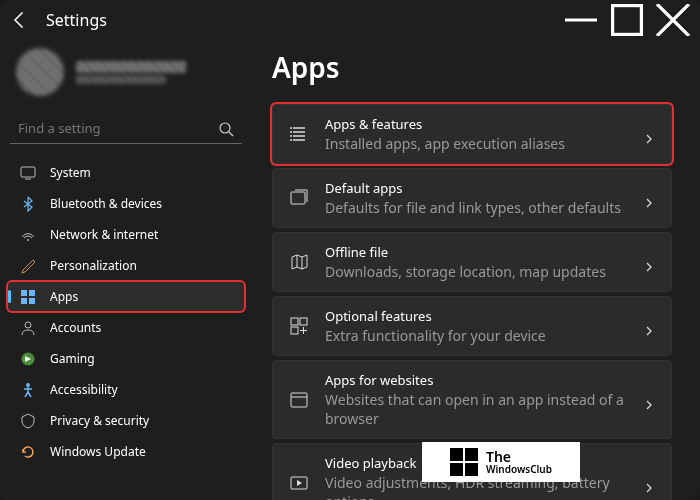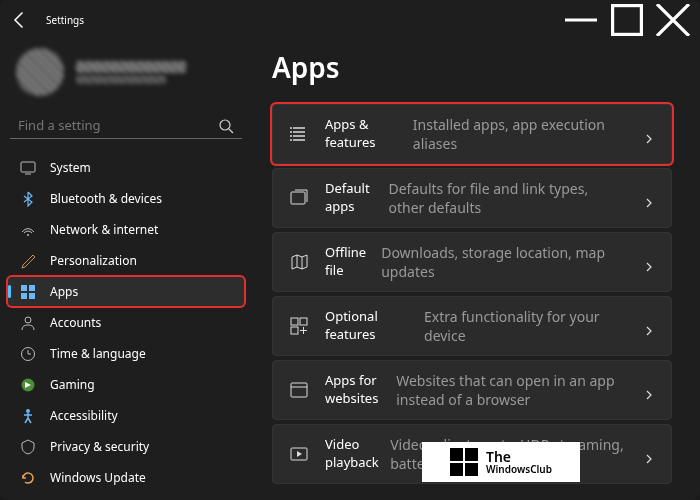--- a/index.html
+++ b/index.html
@@ -3,21 +3,21 @@
   <meta charset="utf-8">
   <style>
     * { margin: 0; padding: 0; box-sizing: border-box; font-family: 'Segoe UI', system-ui, sans-serif; }
     body { width: 700px; height: 500px; overflow: hidden; background: #1a1a1a; color: #fff; }
     
     .window { width: 100%; height: 100%; background: #1e1e1e; border-radius: 8px; overflow: hidden; display: flex; flex-direction: column; }
     
     .titlebar { height: 40px; display: flex; align-items: center; justify-content: space-between; padding: 0 4px 0 10px; background: #1e1e1e; }
     .titlebar-left { display: flex; align-items: center; gap: 16px; }
     .back-btn { width: 20px; height: 20px; display: flex; align-items: center; justify-content: center; cursor: pointer; }
-    .title { font-size: 10px; font-weight: 400; }
+    .title { font-size: 16px; font-weight: 400; }
     .titlebar-right { display: flex; }
     .win-btn { width: 46px; height: 32px; display: flex; align-items: center; justify-content: center; cursor: pointer; }
     
     .body { flex: 1; display: flex; overflow: hidden; }
     
     .sidebar { width: 252px; padding: 0 8px 8px 8px; display: flex; flex-direction: column; gap: 2px; overflow-y: auto; }
     .user-section { display: flex; align-items: center; gap: 12px; padding: 8px 8px 14px 8px; }
     .avatar { width: 48px; height: 48px; border-radius: 50%; background: repeating-linear-gradient(45deg, #555 0 3px, #888 3px 6px); filter: blur(2px); }
     .user-info { display: flex; flex-direction: column; gap: 2px; flex: 1; }
     .user-name { width: 110px; height: 12px; background: repeating-linear-gradient(45deg, #555 0 3px, #888 3px 6px); filter: blur(2px); border-radius: 2px; }
@@ -33,21 +33,21 @@
     .nav-item.highlighted { box-shadow: 0 0 0 2px #e03030; }
     .nav-icon { width: 16px; height: 16px; flex-shrink: 0; display: flex; align-items: center; justify-content: center; }
     .nav-label { flex: 1; }
     
     .main { flex: 1; padding: 8px 28px 8px 20px; overflow-y: auto; }
     .main-title { font-size: 28px; font-weight: 600; margin-bottom: 18px; }
     .cards { display: flex; flex-direction: column; gap: 4px; }
     .card { display: flex; align-items: center; gap: 16px; padding: 10px 16px; background: #2b2b2b; border: 1px solid #333; border-radius: 4px; cursor: pointer; position: relative; }
     .card.highlighted { box-shadow: 0 0 0 2px #e03030; }
     .card-icon { width: 20px; height: 20px; flex-shrink: 0; display: flex; align-items: center; justify-content: center; }
-    .card-text { flex: 1; display: flex; flex-direction: row; gap: 1px; }
+    .card-text { flex: 1; display: flex; flex-direction: column; gap: 1px; }
     .card-title { font-size: 13px; font-weight: 400; }
     .card-sub { font-size: 14px; color: #999; }
     .chevron { width: 12px; height: 12px; }
     
     .watermark { position: absolute; bottom: 18px; right: 120px; display: flex; align-items: center; gap: 8px; background: #fff; color: #000; padding: 6px 28px; font-weight: 600; }
     .wm-logo { width: 28px; height: 28px; display: grid; grid-template: 1fr 1fr / 1fr 1fr; gap: 2px; }
     .wm-logo div { background: #000; }
     .wm-text { display: flex; flex-direction: column; line-height: 1; }
     .wm-t1 { font-size: 14px; }
     .wm-t2 { font-size: 10px; }
@@ -156,29 +156,20 @@
             <svg viewBox="0 0 16 16">
               <circle cx="8" cy="5" r="3" stroke="#bbb" fill="none"></circle>
               <path d="M2 15 Q2 10 8 10 Q14 10 14 15" stroke="#bbb" fill="none"></path>
             </svg>
           </span>
         <span class="nav-label">Accounts</span>
       </div>
       <div class="nav-item">
         <span class="nav-icon">
             <svg viewBox="0 0 16 16">
-              <circle cx="8" cy="8" r="6.5" stroke="#bbb" fill="none"></circle>
-              <path d="M8 4 V8 H11" stroke="#bbb" fill="none"></path>
-            </svg>
-          </span>
-        <span class="nav-label">Time &amp; language</span>
-      </div>
-      <div class="nav-item">
-        <span class="nav-icon">
-            <svg viewBox="0 0 16 16">
               <circle cx="8" cy="8" r="6.5" fill="#4a8c3a"></circle>
               <path d="M5 5 L11 8 L5 11 Z" fill="#fff"></path>
             </svg>
           </span>
         <span class="nav-label">Gaming</span>
       </div>
       <div class="nav-item">
         <span class="nav-icon">
             <svg viewBox="0 0 16 16">
               <circle cx="8" cy="3" r="2" fill="#6cb6f5"></circle>

